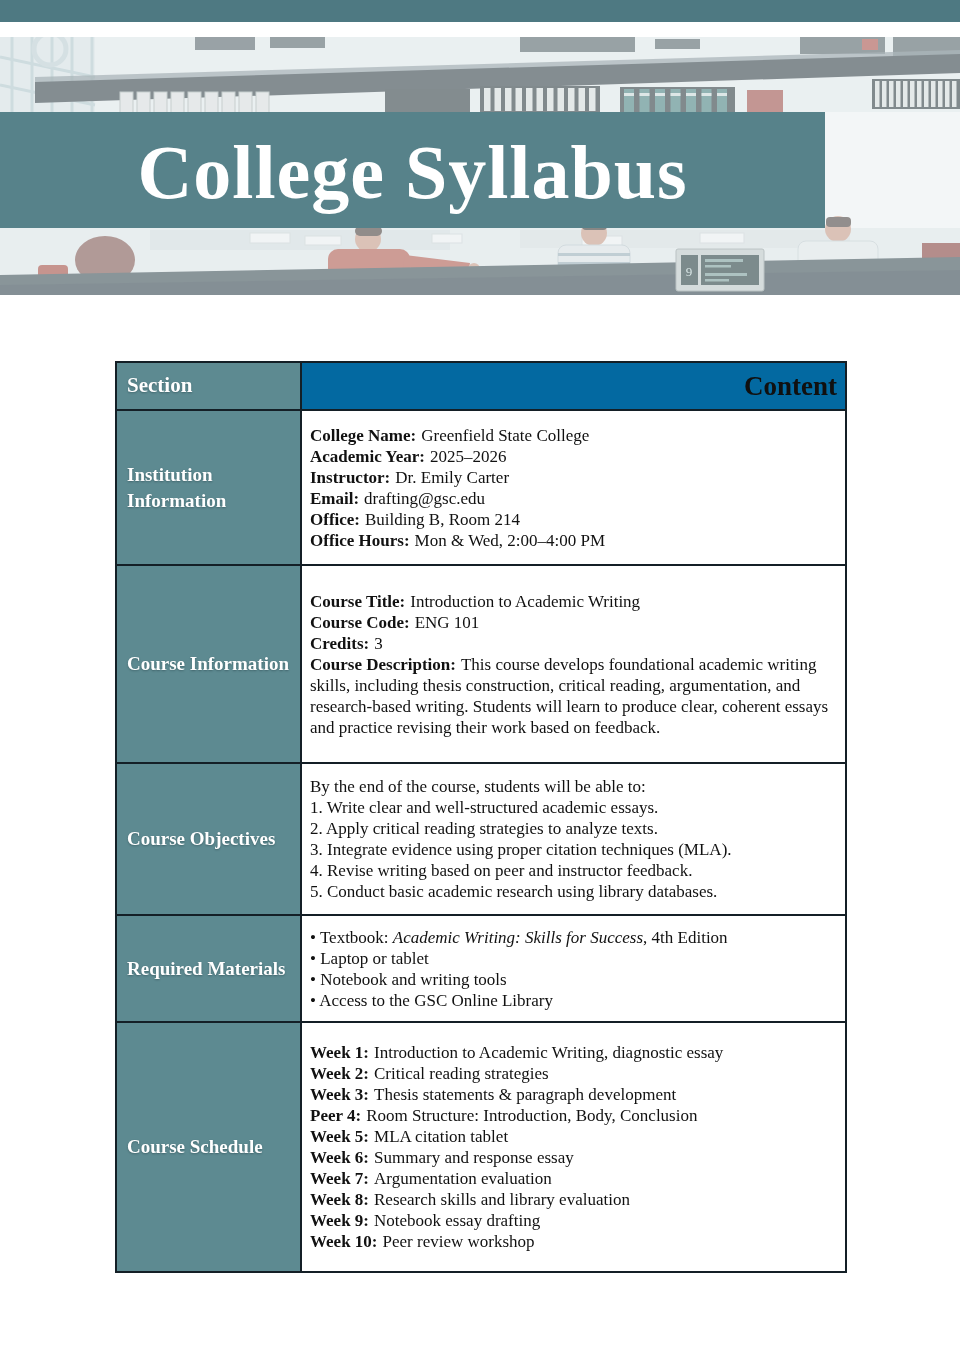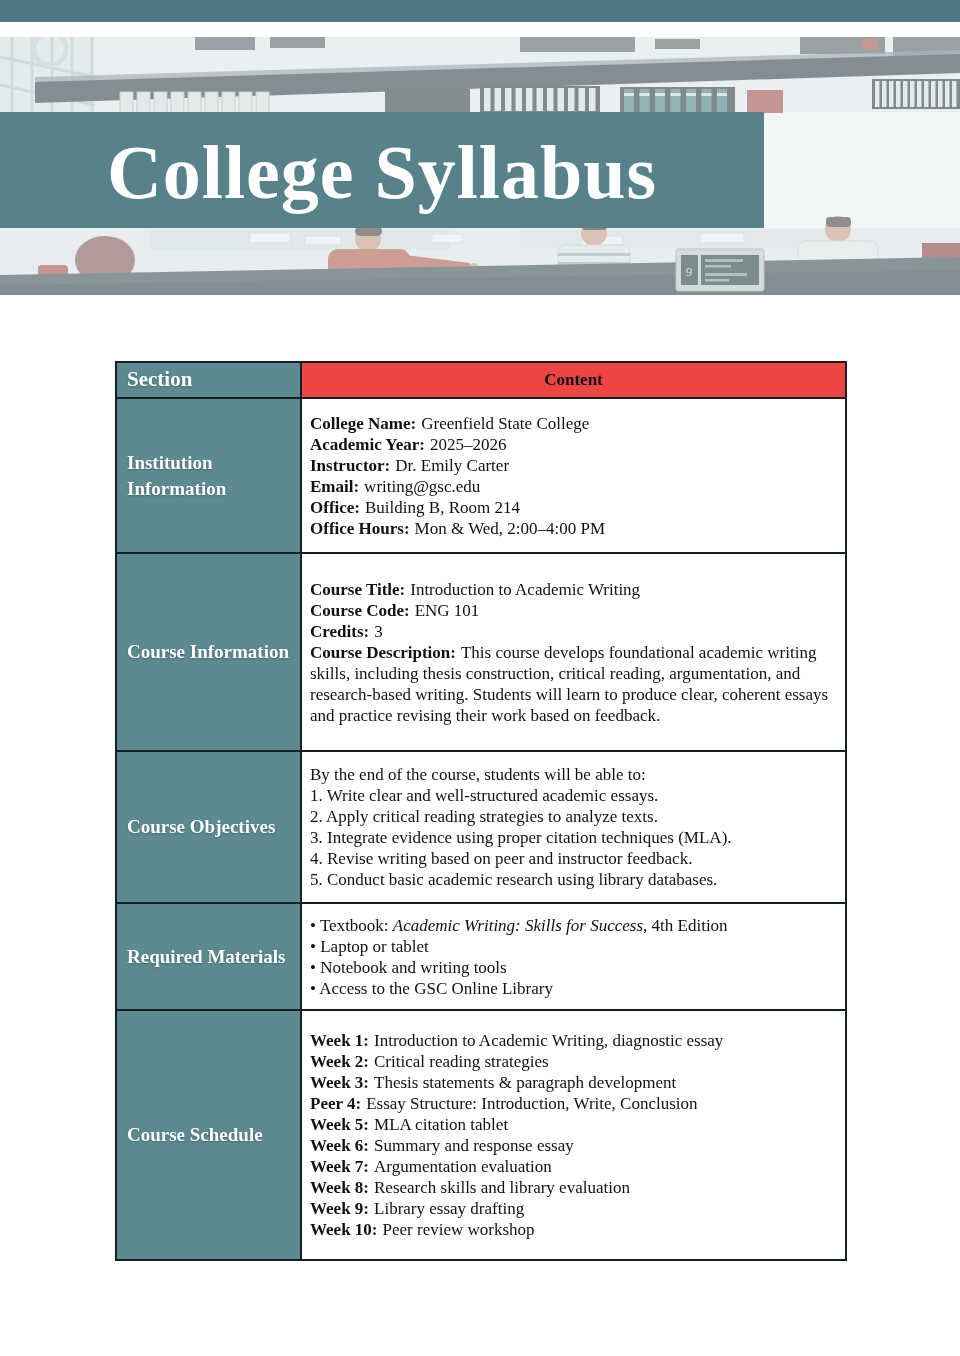--- a/index.html
+++ b/index.html
@@ -3,37 +3,37 @@
 <meta charset="utf-8">
 <style>
   html,body{margin:0;padding:0;background:#ffffff;}
   #page{position:relative;width:960px;height:1356px;background:#ffffff;overflow:hidden;
         font-family:"Liberation Serif","DejaVu Serif",serif;}
 
   
   .top-strip{position:absolute;left:0;top:0;width:960px;height:22px;background:#4e7982;}
   .hero{position:absolute;left:0;top:37px;width:960px;height:258px;}
   .hero svg{display:block;}
-  .title-band{position:absolute;left:0;top:112px;width:764px;height:116px;background:#57828a;
+  .title-band{position:absolute;left:0;top:112px;width:825px;height:116px;background:#57828a;
               display:flex;align-items:center;justify-content:center;}
   .title-band h1{margin:0;padding-top:4px;font-weight:bold;font-size:76px;line-height:1;
                  color:#ffffff;letter-spacing:1px;font-family:"Liberation Serif","DejaVu Serif",serif;}
 
   
   table.syllabus{position:absolute;left:115px;top:361px;width:730px;border-collapse:collapse;
                  table-layout:fixed;}
   .syllabus col.c-sec{width:185px;}
   .syllabus col.c-con{width:545px;}
   .syllabus th,.syllabus td{border:2px solid #141f26;}
   .sec-cell{background:#5d8a91;color:#ffffff;font-weight:bold;text-align:left;
             vertical-align:middle;padding:2px 8px 2px 10px;font-size:19px;line-height:1.32;
             text-shadow:0 1px 2px rgba(15,35,40,.35);}
   th.sec-head{font-size:21px;padding-left:10px;}
-  th.con-head{background:#ef4444;color:#101010;font-weight:bold;text-align:center;
-              vertical-align:middle;padding:2px 8px;font-size:17px;}
+  th.con-head{background:#0369a1;color:#101010;font-weight:bold;text-align:right;
+              vertical-align:middle;padding:2px 8px;font-size:27px;}
   td.con-cell{background:#ffffff;color:#111111;vertical-align:middle;
               padding:9px 16px 9px 8px;font-size:17px;line-height:21px;}
   .line b{margin-right:5px;}
   .line{white-space:normal;}
 </style>
 </head>
 <body>
 
 <div id="page">
 
@@ -186,32 +186,32 @@
     <h1>College Syllabus</h1>
   </div>
 
   <table class="syllabus">
     <colgroup>
         <col class="c-sec">
         <col class="c-con">
       </colgroup>
 
     <tbody>
-        <tr style="height:36px;">
+        <tr style="height:48px;">
       <th class="sec-cell sec-head">Section</th>
       <th class="con-head">Content</th>
     </tr>
 
     <tr style="height:155px;">
       <td class="sec-cell">Institution Information</td>
       <td class="con-cell">
         <div class="line"><b>College Name:</b><span>Greenfield State College</span></div>
         <div class="line"><b>Academic Year:</b><span>2025–2026</span></div>
         <div class="line"><b>Instructor:</b><span>Dr. Emily Carter</span></div>
-        <div class="line"><b>Email:</b><span>writing@gsc.edu</span></div>
+        <div class="line"><b>Email:</b><span>drafting@gsc.edu</span></div>
         <div class="line"><b>Office:</b><span>Building B, Room 214</span></div>
         <div class="line"><b>Office Hours:</b><span>Mon &amp; Wed, 2:00–4:00 PM</span></div>
       </td>
     </tr>
 
     <tr style="height:198px;">
       <td class="sec-cell">Course Information</td>
       <td class="con-cell">
         <div class="line"><b>Course Title:</b><span>Introduction to Academic Writing</span></div>
         <div class="line"><b>Course Code:</b><span>ENG 101</span></div>
@@ -241,25 +241,25 @@
         <div class="line"><span>• Access to the GSC Online Library</span></div>
       </td>
     </tr>
 
     <tr style="height:250px;">
       <td class="sec-cell">Course Schedule</td>
       <td class="con-cell">
         <div class="line"><b>Week 1:</b><span>Introduction to Academic Writing, diagnostic essay</span></div>
         <div class="line"><b>Week 2:</b><span>Critical reading strategies</span></div>
         <div class="line"><b>Week 3:</b><span>Thesis statements &amp; paragraph development</span></div>
-        <div class="line"><b>Peer 4:</b><span>Essay Structure: Introduction, Write, Conclusion</span></div>
+        <div class="line"><b>Peer 4:</b><span>Room Structure: Introduction, Body, Conclusion</span></div>
         <div class="line"><b>Week 5:</b><span>MLA citation tablet</span></div>
         <div class="line"><b>Week 6:</b><span>Summary and response essay</span></div>
         <div class="line"><b>Week 7:</b><span>Argumentation evaluation</span></div>
         <div class="line"><b>Week 8:</b><span>Research skills and library evaluation</span></div>
-        <div class="line"><b>Week 9:</b><span>Library essay drafting</span></div>
+        <div class="line"><b>Week 9:</b><span>Notebook essay drafting</span></div>
         <div class="line"><b>Week 10:</b><span>Peer review workshop</span></div>
       </td>
     </tr>
   </tbody>
     </table>
 
 </div>
 
 </body></html>

